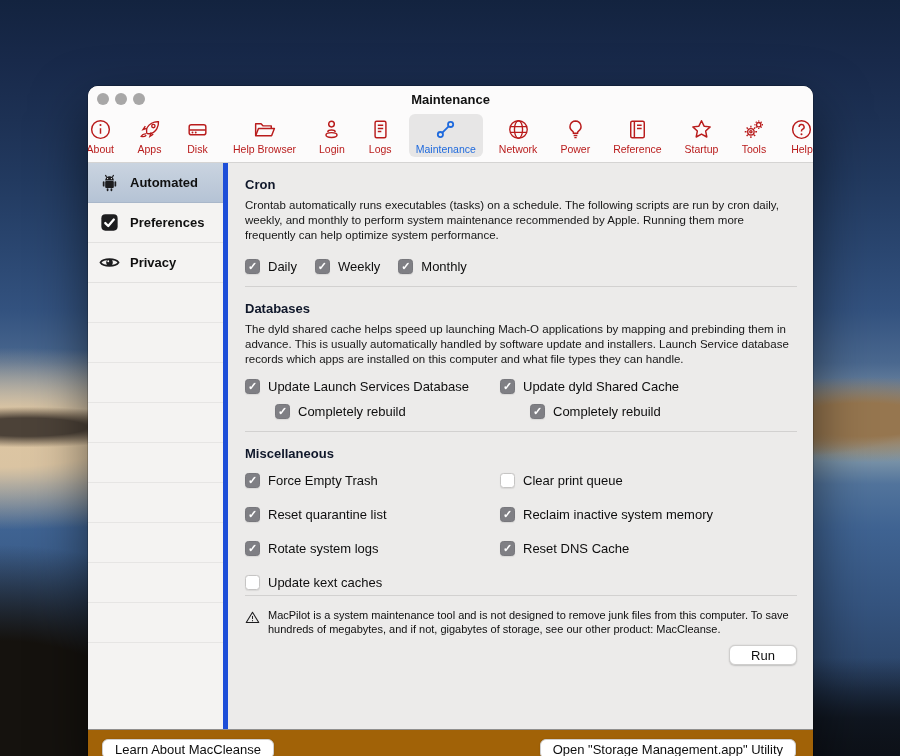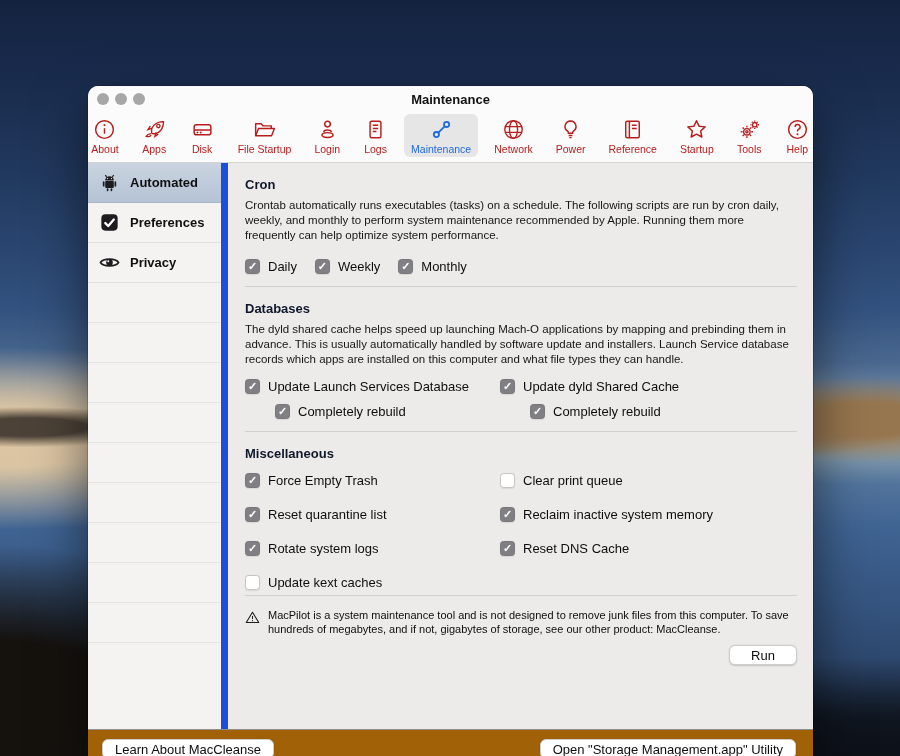--- a/index.html
+++ b/index.html
@@ -47,21 +47,21 @@
     padding:3px 7px 2px; border-radius:6px; color:#b91c1c; cursor:default;
   }
   .tool svg { width:25px; height:25px; display:block; }
   .tool .tlabel { font-size:10.5px; white-space:nowrap; color:inherit; }
   .tool.selected { background:#e7e6e6; color:#1f6add; }
 
   .main { flex:1; display:flex; min-height:0; }
   
   .sidebar {
     flex:0 0 140px; width:140px; background:#f4f3f2;
-    border-right:7px solid #1d4ed8; display:flex; flex-direction:column; overflow:hidden;
+    border-right:5px solid #1d4ed8; display:flex; flex-direction:column; overflow:hidden;
   }
   .side-item {
     flex:0 0 40px; height:40px; display:flex; align-items:center; gap:9px;
     padding:0 10px; border-bottom:1px solid #e2e1e0;
     font-size:13px; font-weight:bold; color:#101010;
   }
   .side-item svg { width:23px; height:23px; flex:0 0 auto; }
   .side-item.selected { background:linear-gradient(#cad4e0, #b5c3d5); border-bottom-color:#a9b7ca; }
   .side-empty { flex:0 0 40px; height:40px; border-bottom:1px solid #e6e5e4; }
 
@@ -148,21 +148,21 @@
           <circle cx="7.2" cy="14.9" r=".9" fill="currentColor" stroke="none"></circle>
           <circle cx="10.3" cy="14.9" r=".9" fill="currentColor" stroke="none"></circle>
         </svg>
       <span class="tlabel">Disk</span>
     </div>
     <div class="tool">
       <svg viewBox="0 0 24 24" fill="none" stroke="currentColor" stroke-width="1.4" stroke-linejoin="round">
           <path d="M3.5 18V6.5h5.2l1.8 2h8v2.5"></path>
           <path d="M3.5 18l2.7-7h15.3l-2.7 7z"></path>
         </svg>
-      <span class="tlabel">File Startup</span>
+      <span class="tlabel">Help Browser</span>
     </div>
     <div class="tool">
       <svg viewBox="0 0 24 24" fill="none" stroke="currentColor" stroke-width="1.4">
           <circle cx="12" cy="6.8" r="2.7"></circle>
           <path d="M8.2 14.3c1-2.4 6.6-2.4 7.6 0"></path>
           <ellipse cx="12" cy="17.3" rx="5.3" ry="2.3"></ellipse>
         </svg>
       <span class="tlabel">Login</span>
     </div>
     <div class="tool">

